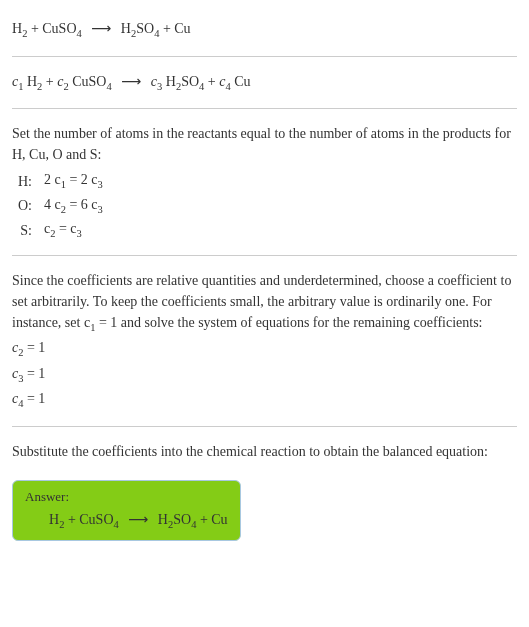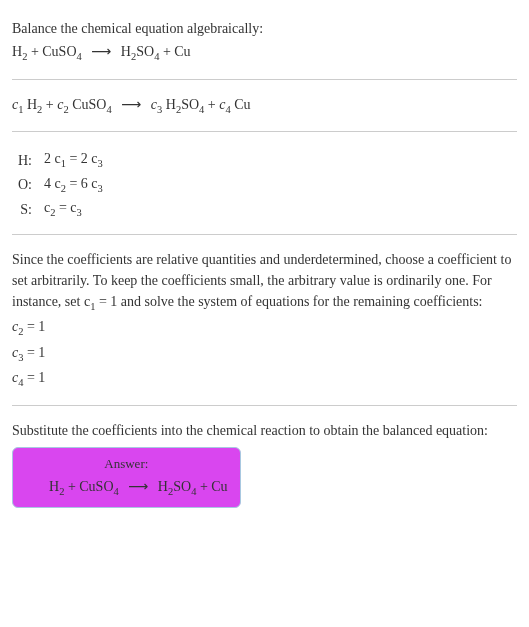--- a/index.html
+++ b/index.html
@@ -46,63 +46,62 @@
     .eq-table td:first-child {
       text-align: right;
     }
     .eq-table td:last-child {
       text-align: left;
       margin-left: 16px;
     }
     .answer-box {
       display: inline-block;
       border: 1px solid #a8c8e0;
-      background: #d946ef;
+      background: #84cc16;
       border-radius: 6px;
       padding: 8px 12px 10px 12px;
-      margin-top: 4px;
-      text-align: center;
+      margin-top: 16px;
     }
     .answer-label {
       font-size: 13px;
       color: #333;
       margin-bottom: 6px;
     }
     .answer-content {
       padding-left: 24px;
     }
     .italic {
       font-style: italic;
     }
   </style>
 </head>
 <body>
 
 <div class="section">
-  <div class="line">Balance the chemical equation algebraically:</div>
   <div class="line">
     <span><span>H</span><sub>2</sub></span><span> + </span><span><span>CuSO</span><sub>4</sub></span>
     <span class="arrow">⟶</span>
     <span><span>H</span><sub>2</sub><span>SO</span><sub>4</sub></span><span> + </span><span>Cu</span>
   </div>
 </div>
 
 <hr class="divider">
 
 <div class="section">
   <div class="line">
     <span class="italic">c</span><sub>1</sub> <span>H</span><sub>2</sub><span> + </span><span class="italic">c</span><sub>2</sub> <span>CuSO</span><sub>4</sub>
     <span class="arrow">⟶</span>
     <span class="italic">c</span><sub>3</sub> <span>H</span><sub>2</sub><span>SO</span><sub>4</sub><span> + </span><span class="italic">c</span><sub>4</sub> <span>Cu</span>
   </div>
 </div>
 
 <hr class="divider">
 
 <div class="section">
+  <div class="line">Set the number of atoms in the reactants equal to the number of atoms in the products for H, Cu, O and S:</div>
   <table class="eq-table">
     <tbody>
         <tr>
       <td>H:</td>
       <td><span>2 c</span><sub>1</sub><span> = 2 c</span><sub>3</sub></td>
     </tr>
     <tr>
       <td>O:</td>
       <td><span>4 c</span><sub>2</sub><span> = 6 c</span><sub>3</sub></td>
     </tr>

